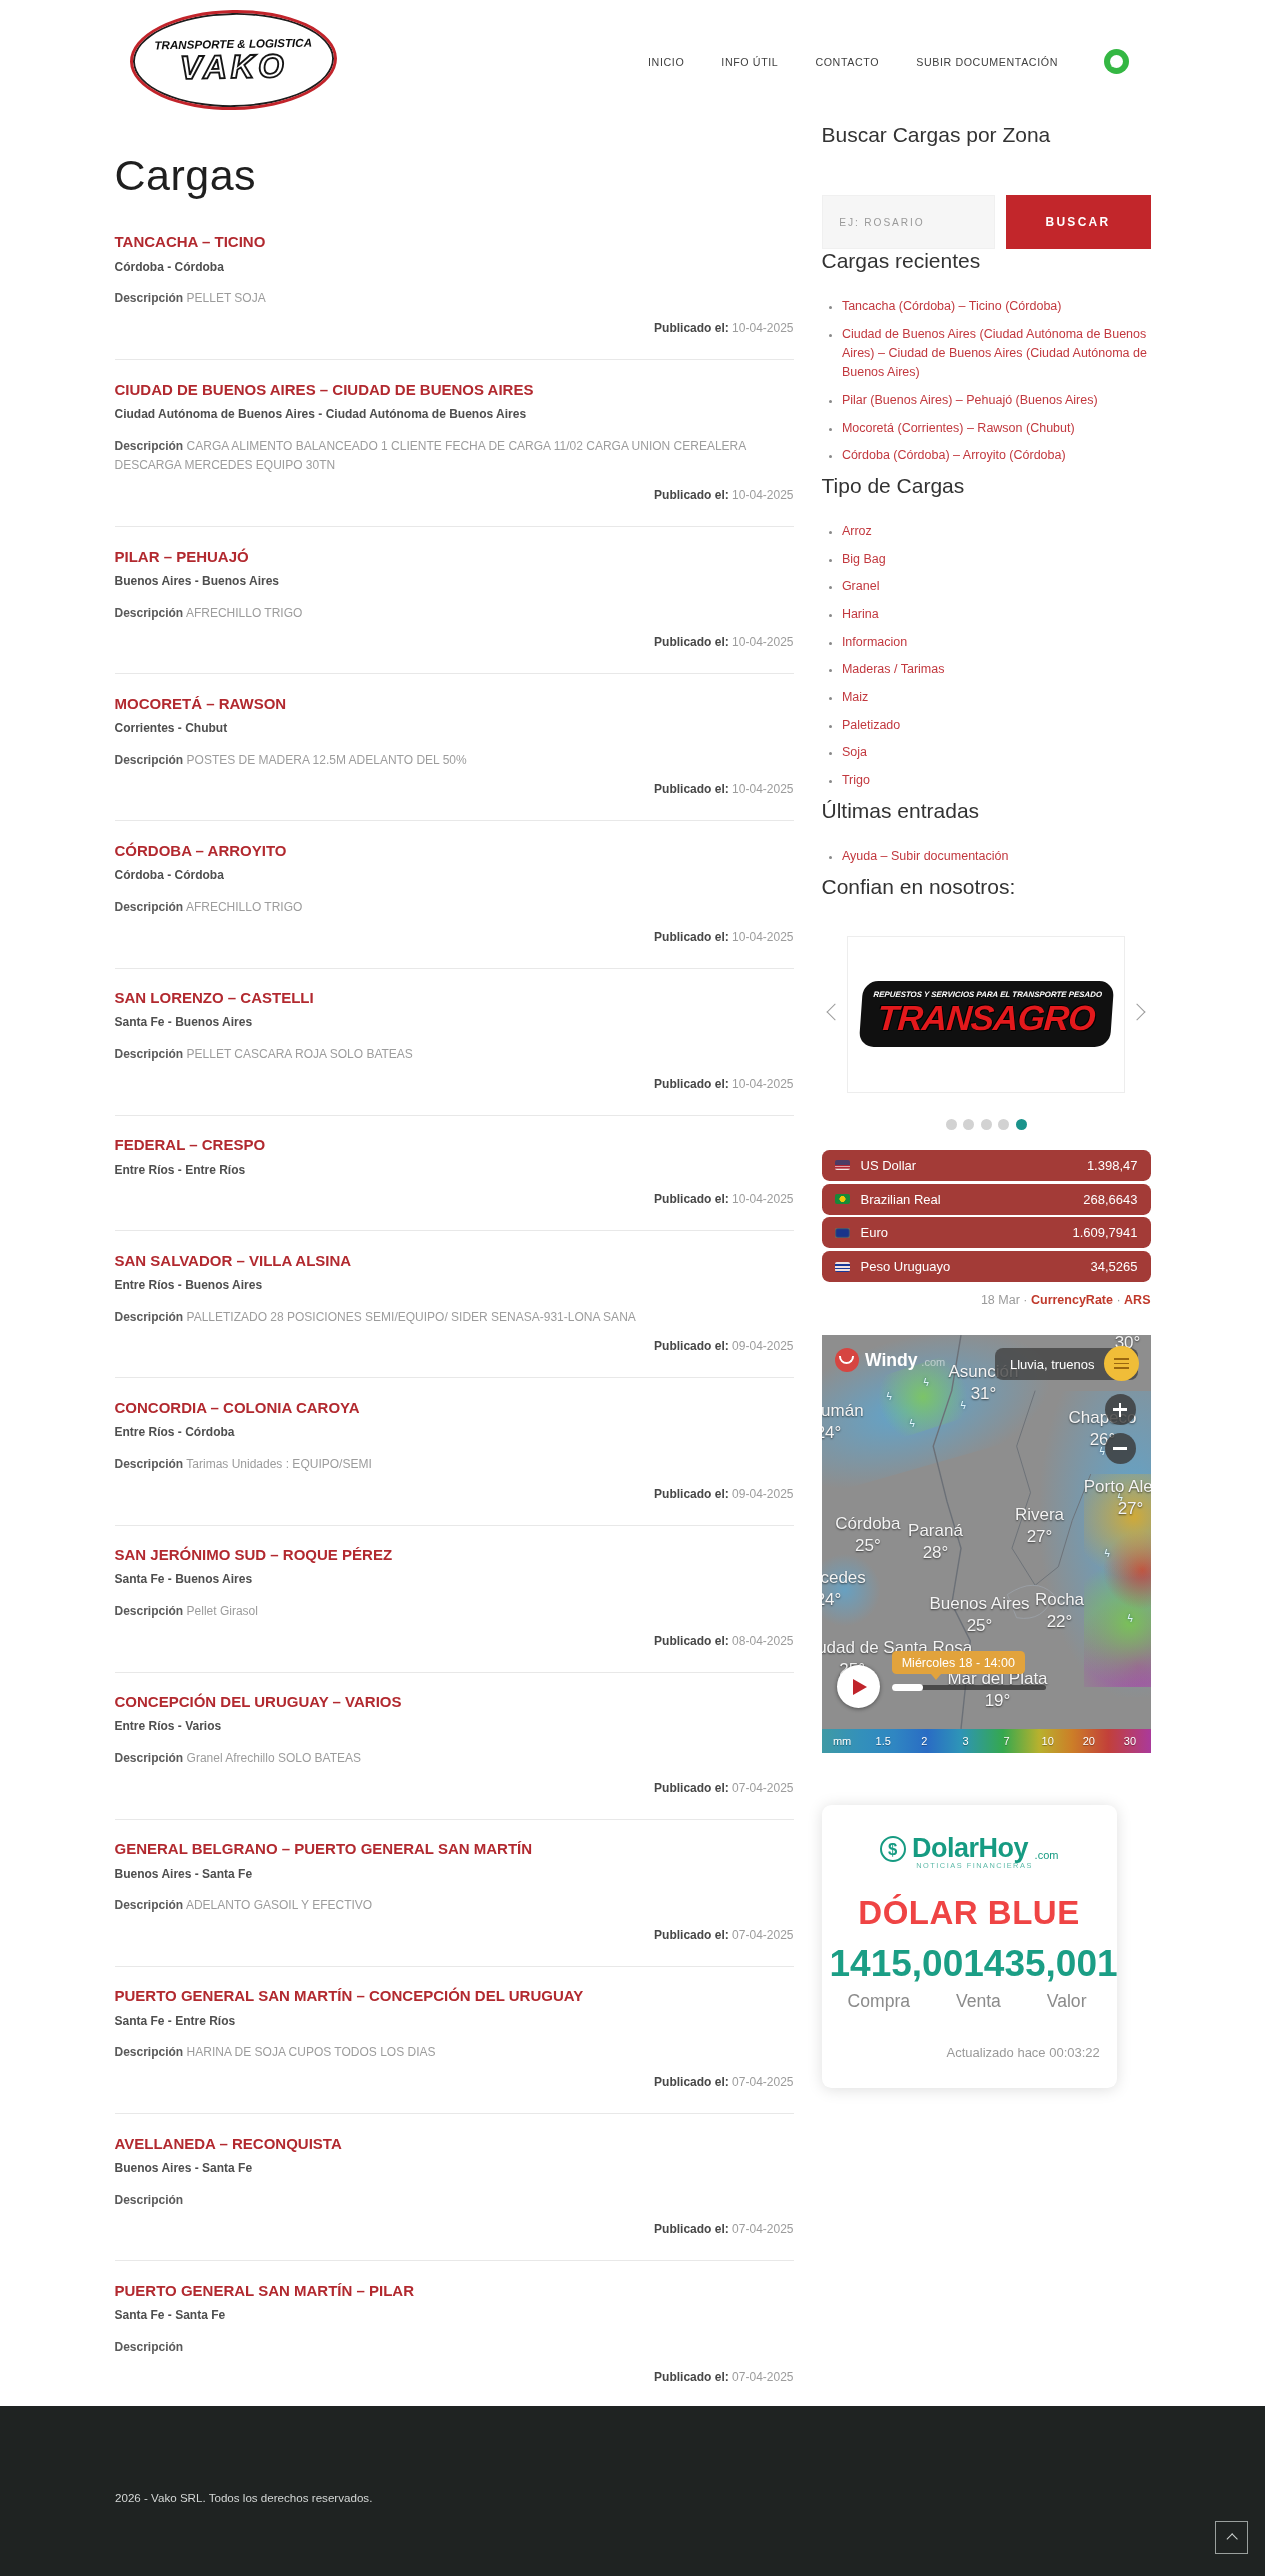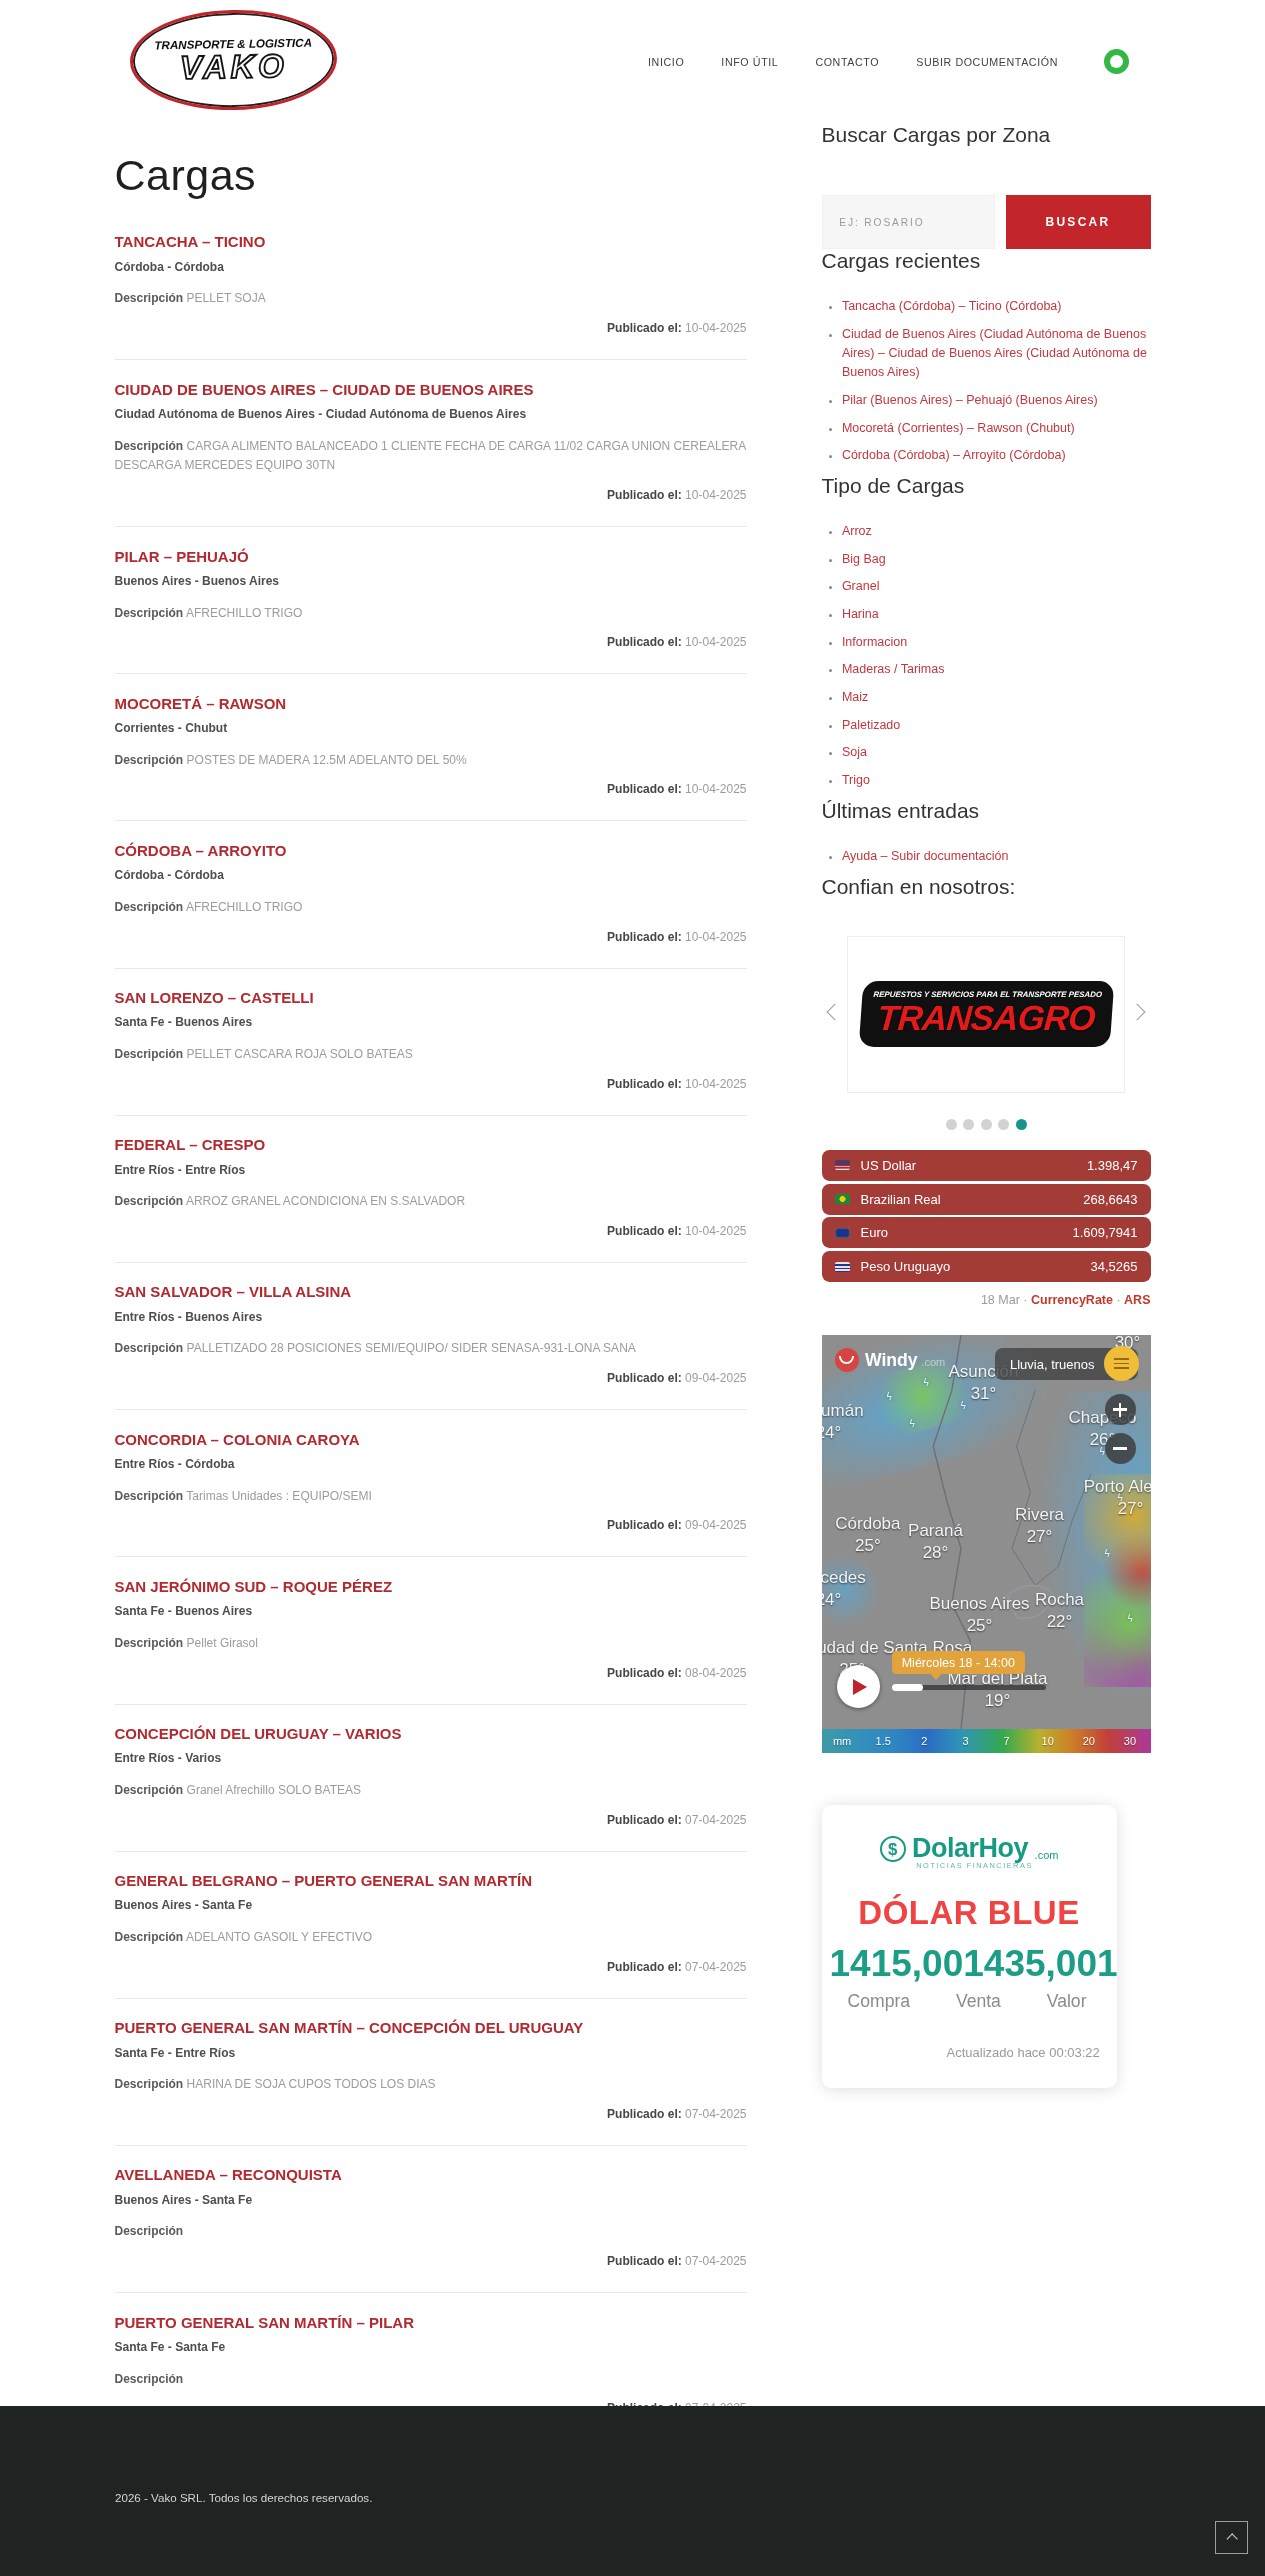--- a/index.html
+++ b/index.html
@@ -19,21 +19,21 @@
   .logo-line1 { font-size:11.6px; font-weight:bold; font-style:italic; color:#0e0e0e; white-space:nowrap; }
   .logo-line2 { font-size:33px; font-weight:bold; font-style:italic; color:#fff; -webkit-text-stroke:1.9px #151515; letter-spacing:3.7px; line-height:1; }
   .nav-list { display:flex; gap:37px; margin-left:auto; align-items:center; }
   .nav-link { font-size:10.7px; color:#3f3f3f; letter-spacing:0.6px; text-decoration:none; cursor:pointer; white-space:nowrap; }
   .wa { width:25px; height:25px; border-radius:50%; background:#34b743; margin-left:46px; display:flex; align-items:center; justify-content:center; cursor:pointer; }
   .wa-bubble { position:relative; width:13px; height:13px; background:#fff; border-radius:50%; }
   .wa-bubble::after { content:""; position:absolute; left:-0.9px; bottom:-1.9px; border:3.7px solid transparent; border-top:4.6px solid #fff; transform:rotate(35deg); }
   
   .container { width:1036px; margin:0 auto; display:flex; gap:28px; align-items:flex-start; }
   .main { width:679px; }
-  .sidebar { width:329px;margin-left:47px; }
+  .sidebar { width:329px; }
   h1.page-title { font-size:43px; font-weight:400; color:#1f1f1f; margin:28px 0 9.3px; letter-spacing:0.5px; }
   
   .entries { margin-top:13px; }
   .entry { padding:20.4px 0 24px; border-bottom:0.9px solid #e8e8e8; }
   .entry-title { font-size:15px; font-weight:bold; color:#b2292f; margin:0 0 9.3px; cursor:pointer; }
   .entry-route { font-size:12px; font-weight:bold; color:#4e4e4e; margin-bottom:15.7px; }
   .entry-desc { font-size:12px; color:#9c9c9c; margin-bottom:12px; line-height:1.65; }
   .entry-desc .lbl { font-weight:bold; color:#5a5a5a; }
   .entry-pub { text-align:right; font-size:12px; color:#9c9c9c; }
   .entry-pub .lbl { font-weight:bold; color:#474747; }
@@ -244,24 +244,20 @@
           </div>
           <div class="entry-pub">
             <span class="lbl">Publicado el:</span>
             <span class="val">10-04-2025</span>
           </div>
         </article>
 
         <article class="entry">
           <h2 class="entry-title">FEDERAL – CRESPO</h2>
           <div class="entry-route">Entre Ríos - Entre Ríos</div>
-          <div class="entry-desc">
-            <span class="lbl">Descripción</span>
-            <span class="val">ARROZ GRANEL ACONDICIONA EN S.SALVADOR</span>
-          </div>
           <div class="entry-pub">
             <span class="lbl">Publicado el:</span>
             <span class="val">10-04-2025</span>
           </div>
         </article>
 
         <article class="entry">
           <h2 class="entry-title">SAN SALVADOR – VILLA ALSINA</h2>
           <div class="entry-route">Entre Ríos - Buenos Aires</div>
           <div class="entry-desc">

